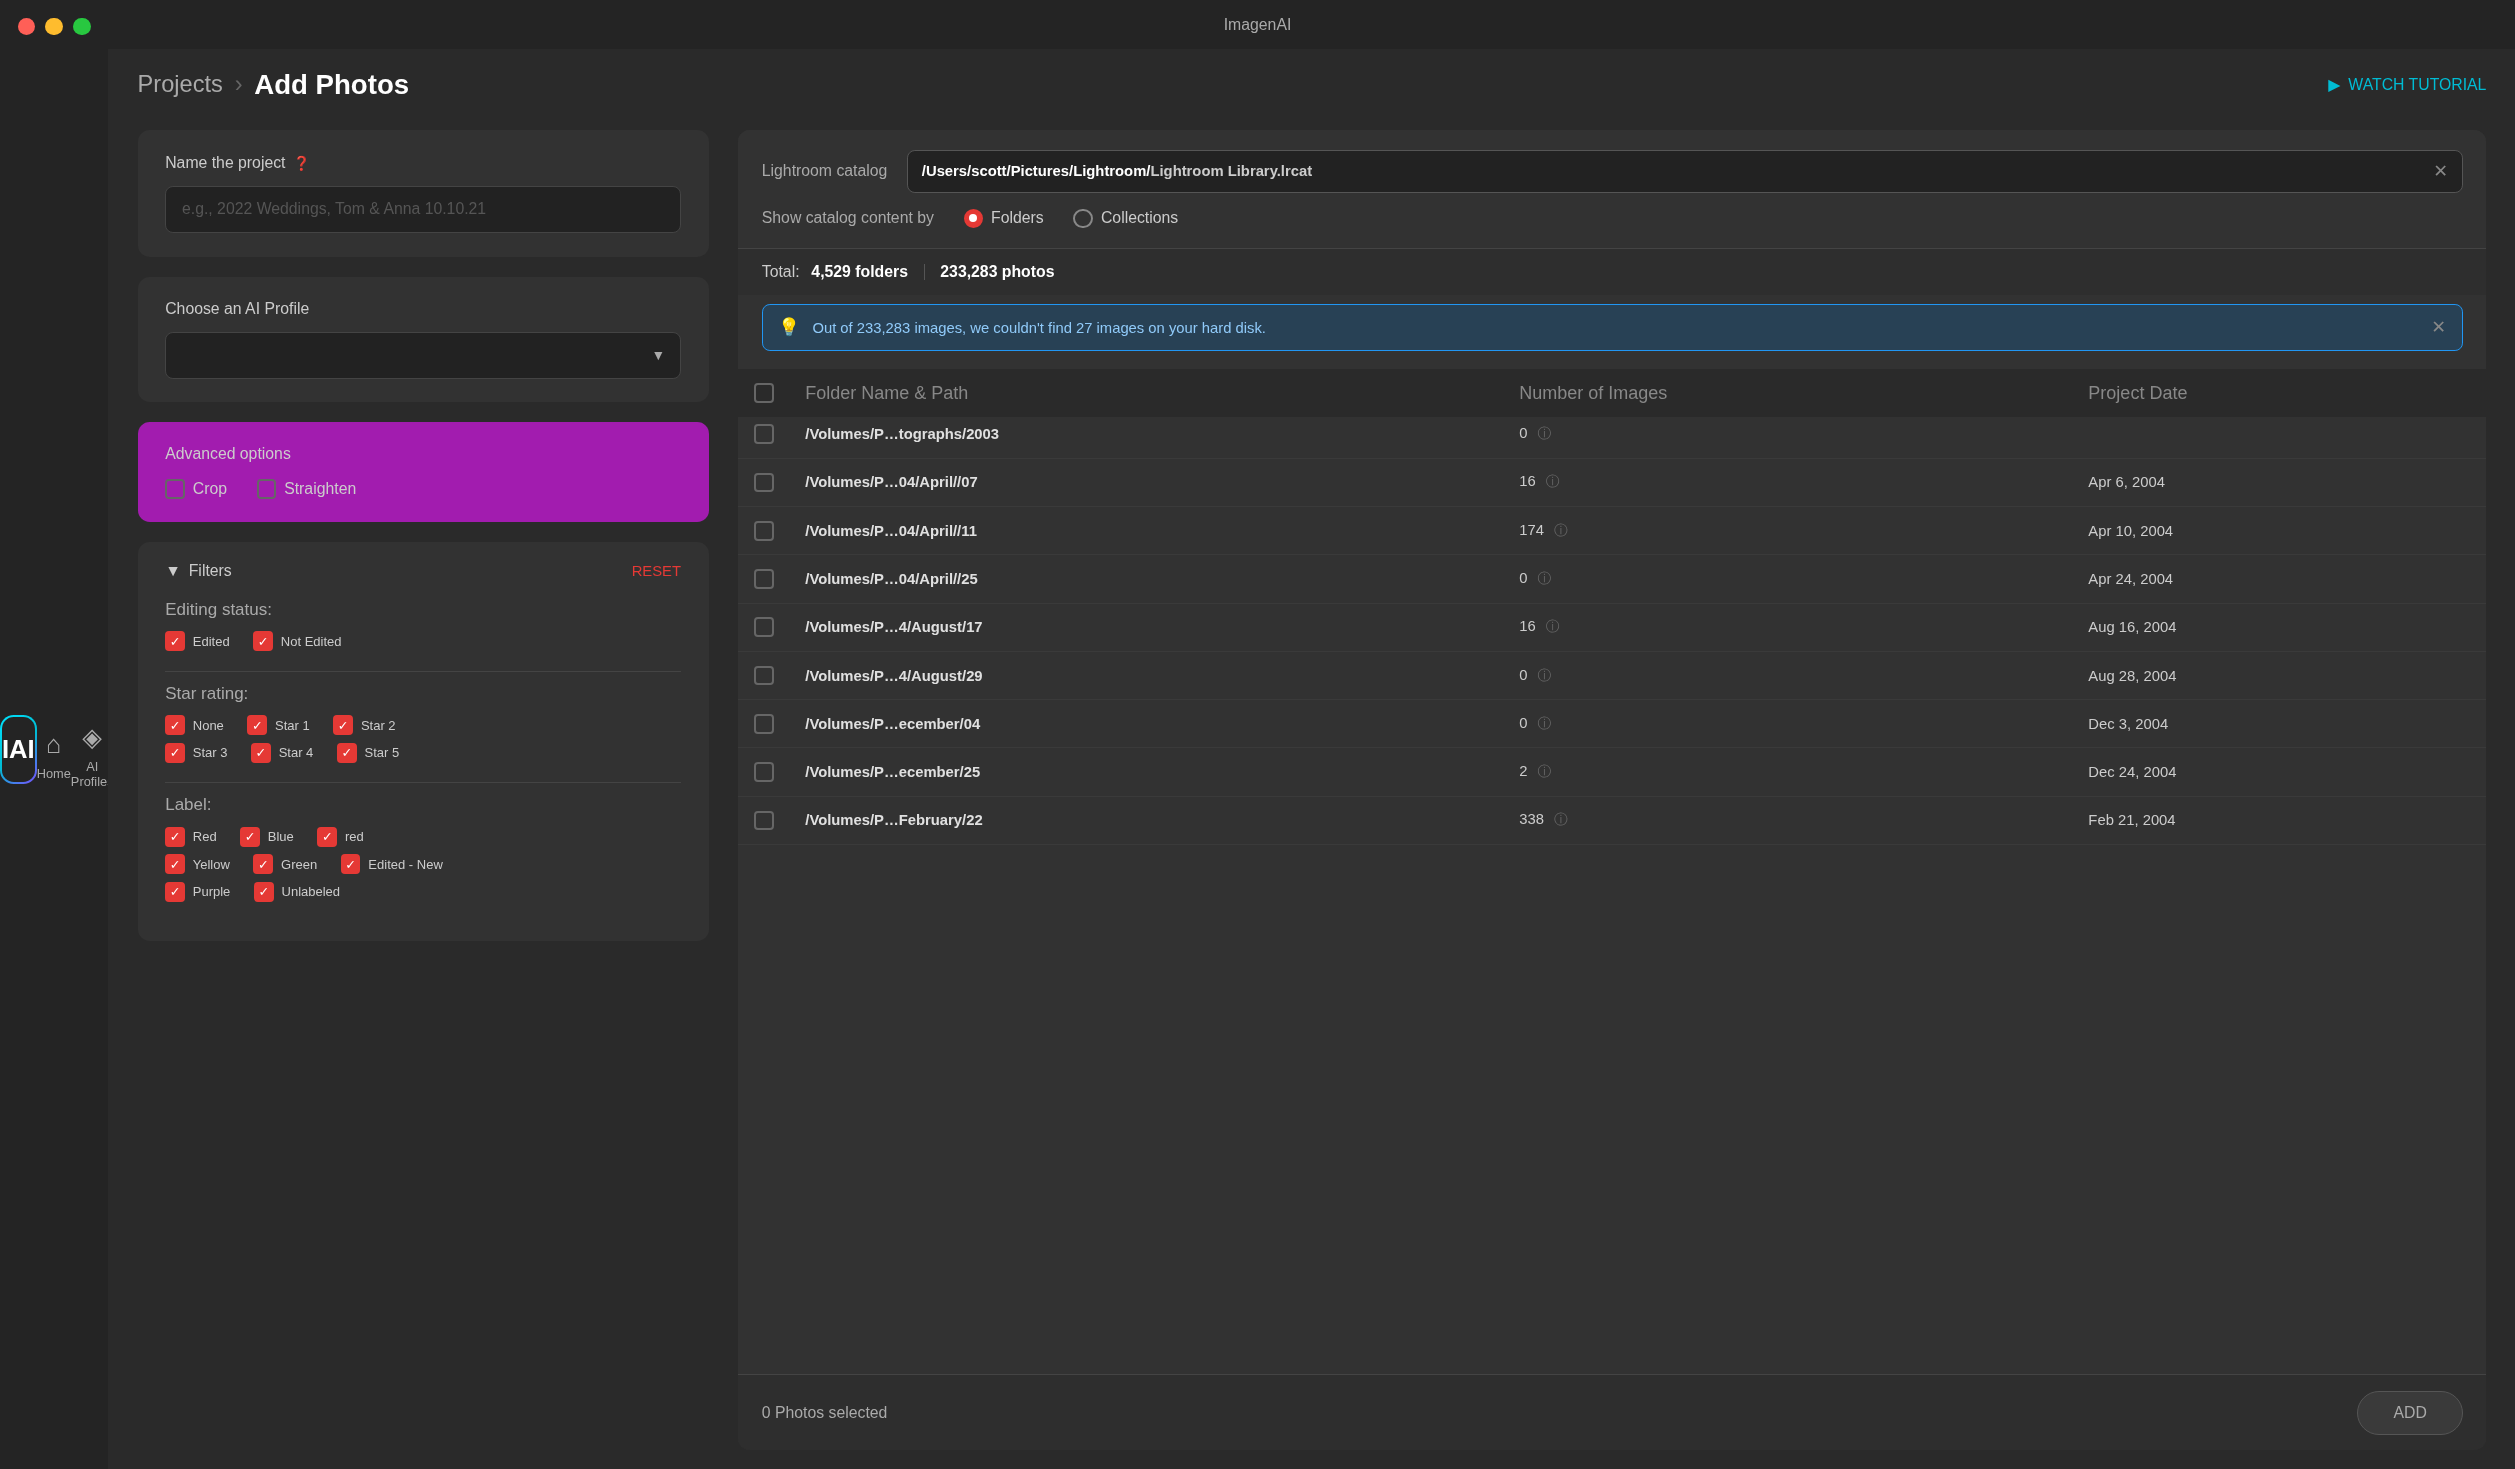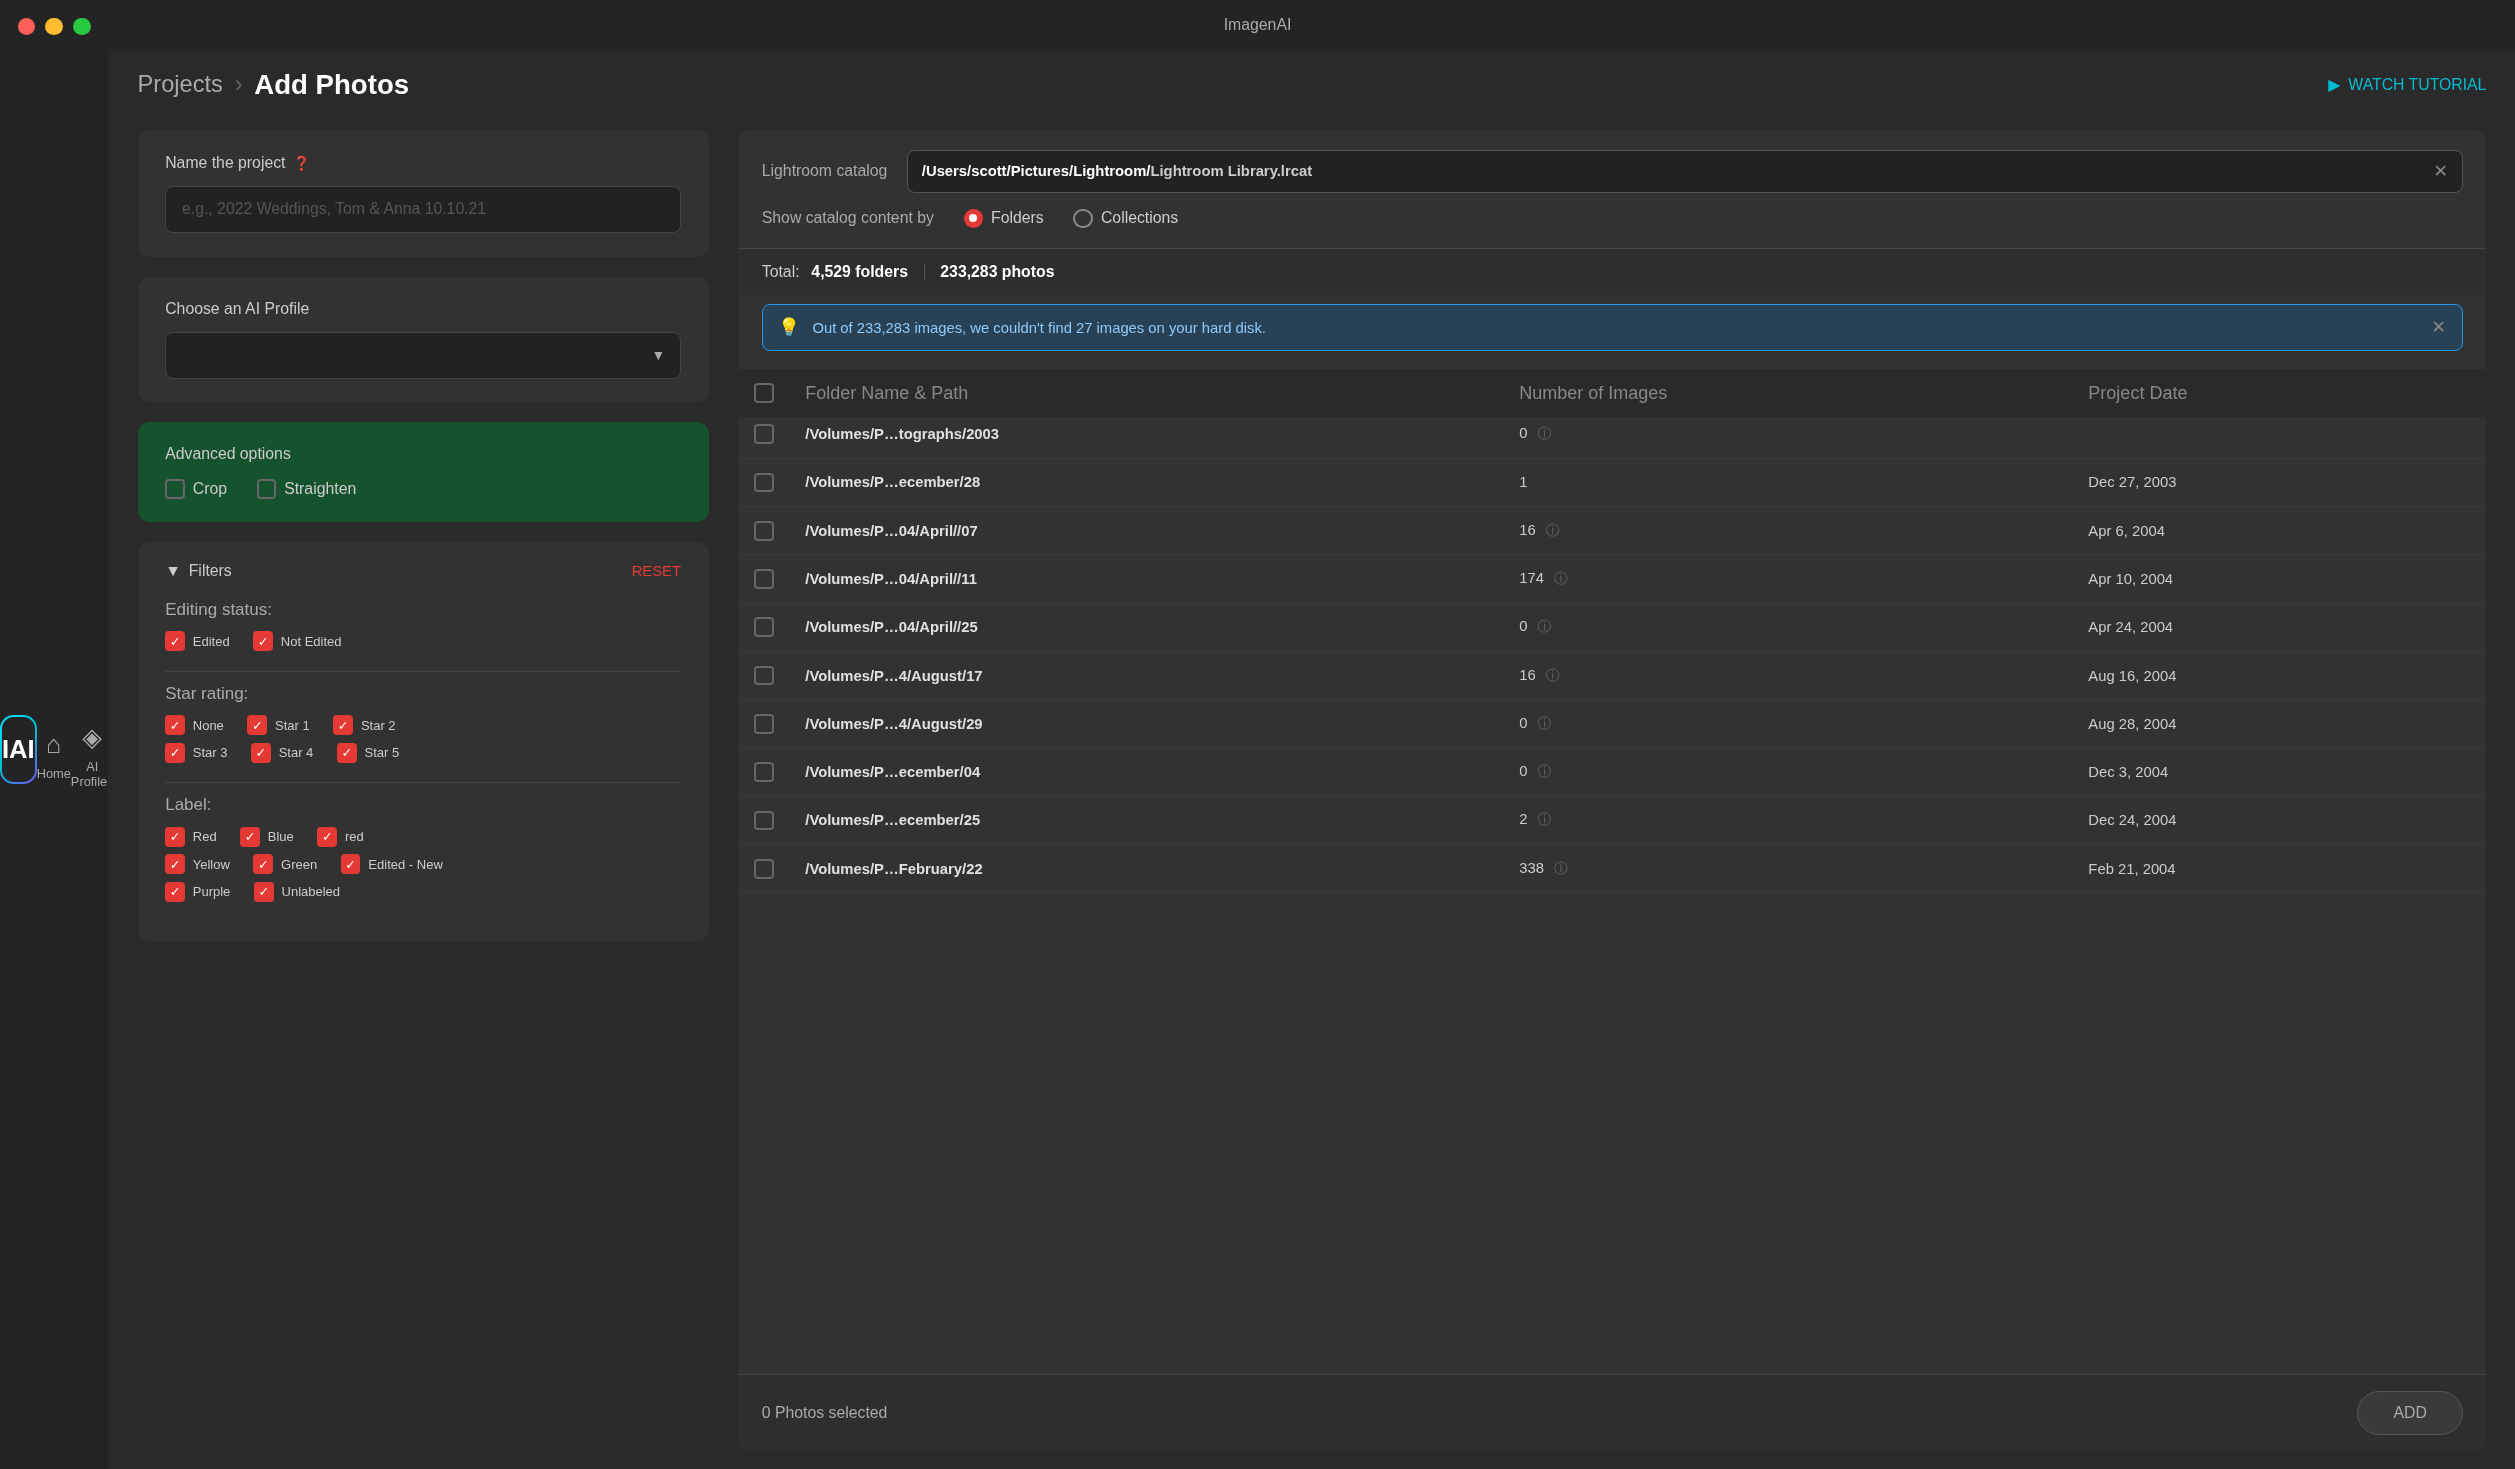--- a/index.html
+++ b/index.html
@@ -228,21 +228,21 @@
       position: absolute;
       right: 15.8px;
       top: 50%;
       transform: translateY(-50%);
       color: #aaa;
       font-size: 13.8px;
       pointer-events: none;
     }
 
     .advanced-options {
-      background: #14532d;
+      background: #a21caf;
       border-radius: 11.8px;
       padding: 23.6px 27.6px;
     }
     .adv-title { font-size: 15.8px; color: #ccc; margin-bottom: 15.8px; }
     .checkbox-row { display: flex; gap: 29.6px; align-items: center; }
     .checkbox-item {
       display: flex;
       align-items: center;
       gap: 7.9px;
       cursor: pointer;
@@ -726,32 +726,20 @@
     <td>
       0 <span class="info-icon">ⓘ</span>
     </td>
     <td></td>
   </tr>
               <tr>
     <td class="td-check">
       <div style="width:19.7px;height:19.7px;border:2px solid #666;border-radius:3.9px;background:transparent;cursor:pointer;"></div>
     </td>
     <td>
-      <span class="path-bold">/Volumes/P…ecember/28</span>
-    </td>
-    <td>
-      1
-    </td>
-    <td>Dec 27, 2003</td>
-  </tr>
-              <tr>
-    <td class="td-check">
-      <div style="width:19.7px;height:19.7px;border:2px solid #666;border-radius:3.9px;background:transparent;cursor:pointer;"></div>
-    </td>
-    <td>
       <span class="path-bold">/Volumes/P…04/April//07</span>
     </td>
     <td>
       16 <span class="info-icon">ⓘ</span>
     </td>
     <td>Apr 6, 2004</td>
   </tr>
               <tr>
     <td class="td-check">
       <div style="width:19.7px;height:19.7px;border:2px solid #666;border-radius:3.9px;background:transparent;cursor:pointer;"></div>

